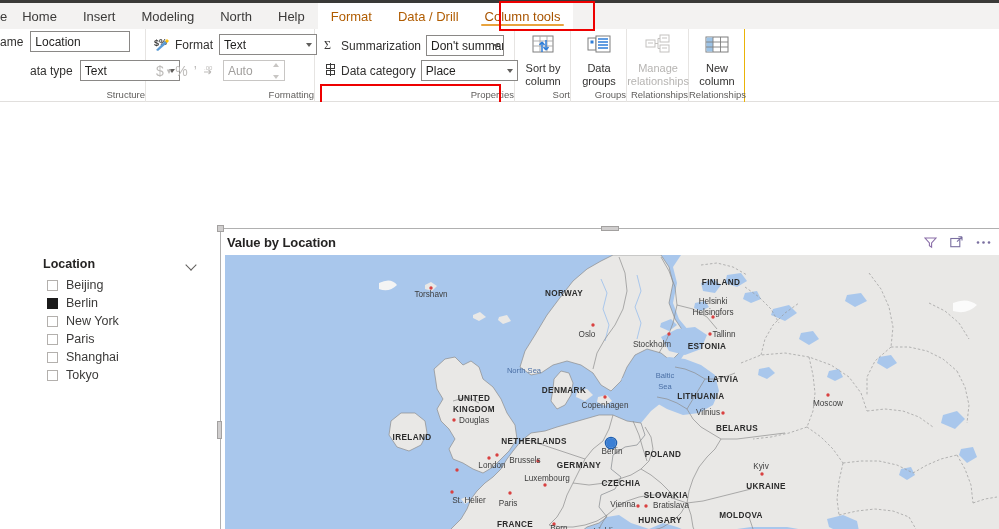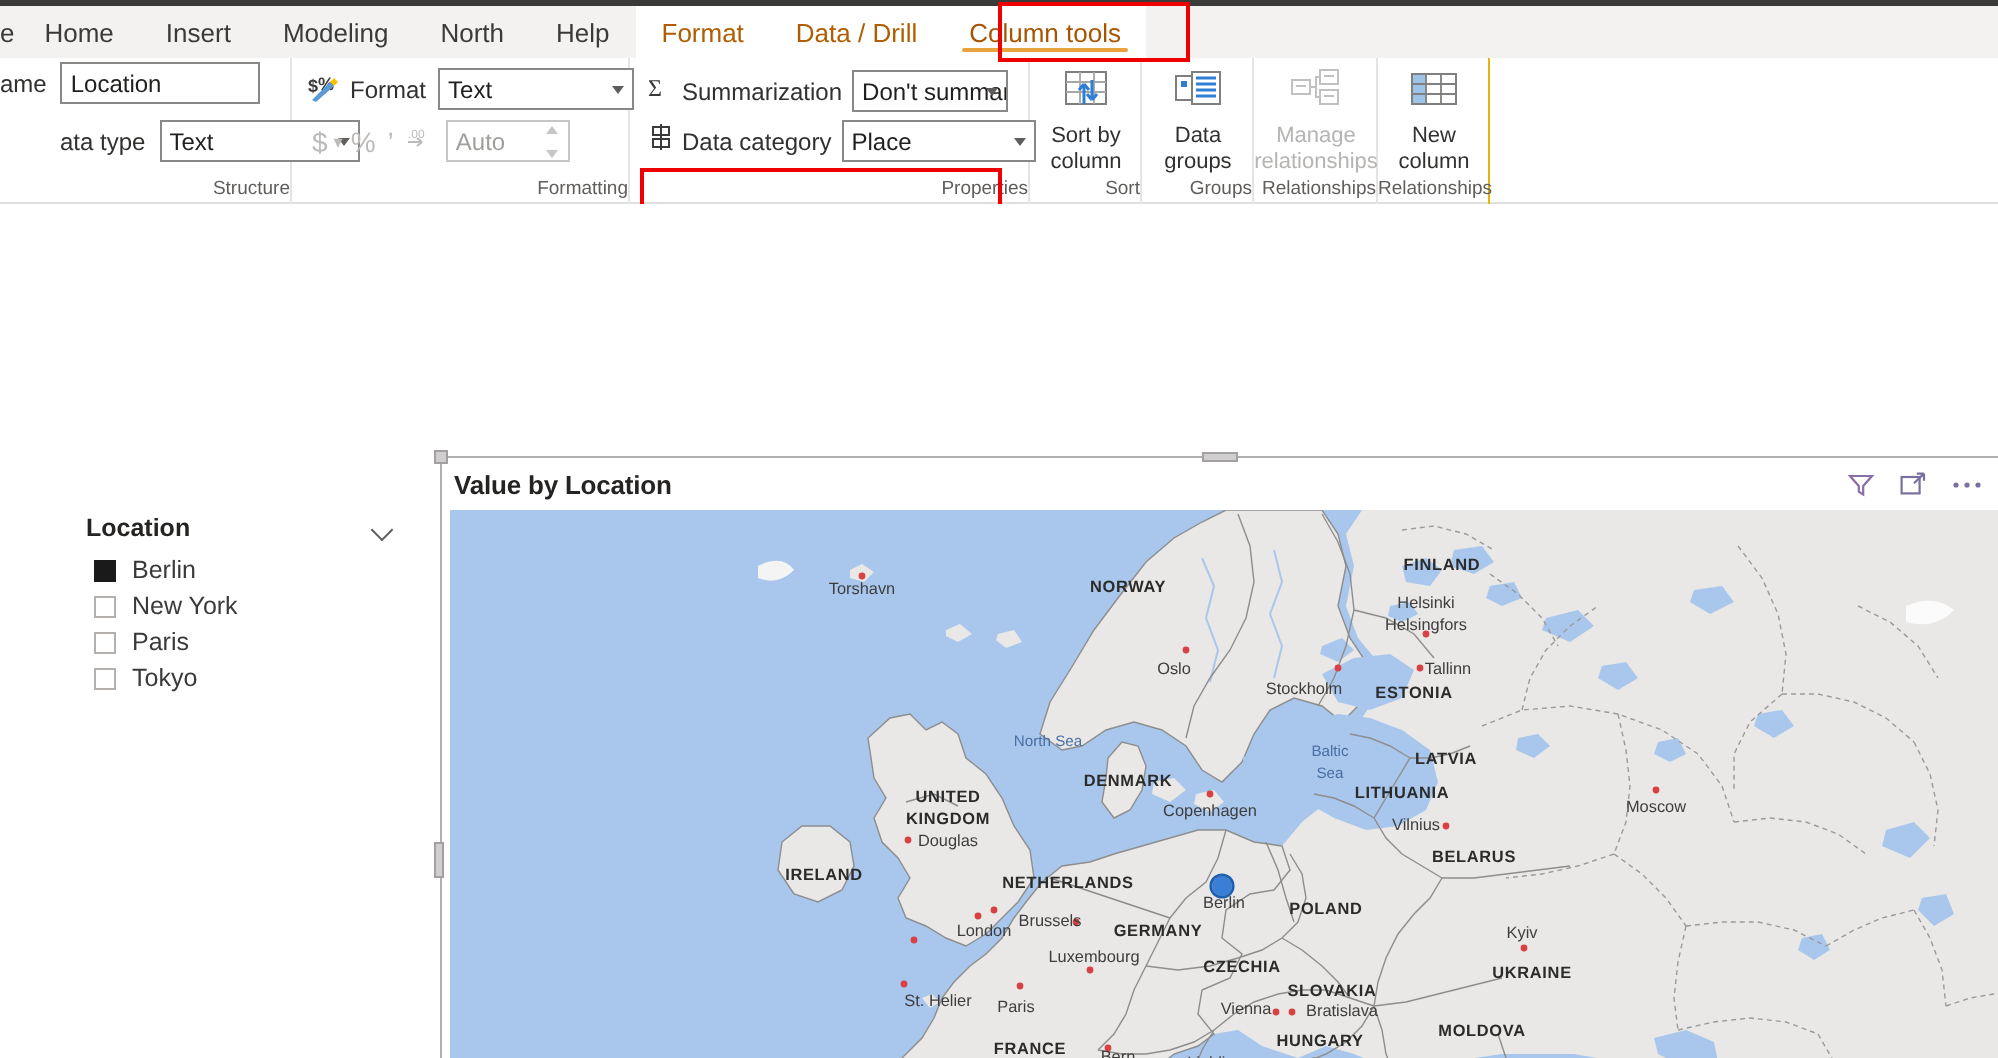--- a/index.html
+++ b/index.html
@@ -345,30 +345,38 @@
   <div class="redbox" id="red-tab"></div>
 
   <div class="canvas">
 
     <div class="slicer">
       <div class="slicer-head">
         <span>Location</span>
         <span class="chev"></span>
       </div>
       <div class="slicer-item">
+        <span class="cbox"></span>
+        <span>Beijing</span>
+      </div>
+      <div class="slicer-item">
         <span class="cbox checked"></span>
         <span>Berlin</span>
       </div>
       <div class="slicer-item">
         <span class="cbox"></span>
         <span>New York</span>
       </div>
       <div class="slicer-item">
         <span class="cbox"></span>
         <span>Paris</span>
+      </div>
+      <div class="slicer-item">
+        <span class="cbox"></span>
+        <span>Shanghai</span>
       </div>
       <div class="slicer-item">
         <span class="cbox"></span>
         <span>Tokyo</span>
       </div>
     </div>
 
     <div class="visual">
       <div class="vhandle-corner"></div>
       <div class="vhandle-top"></div>

